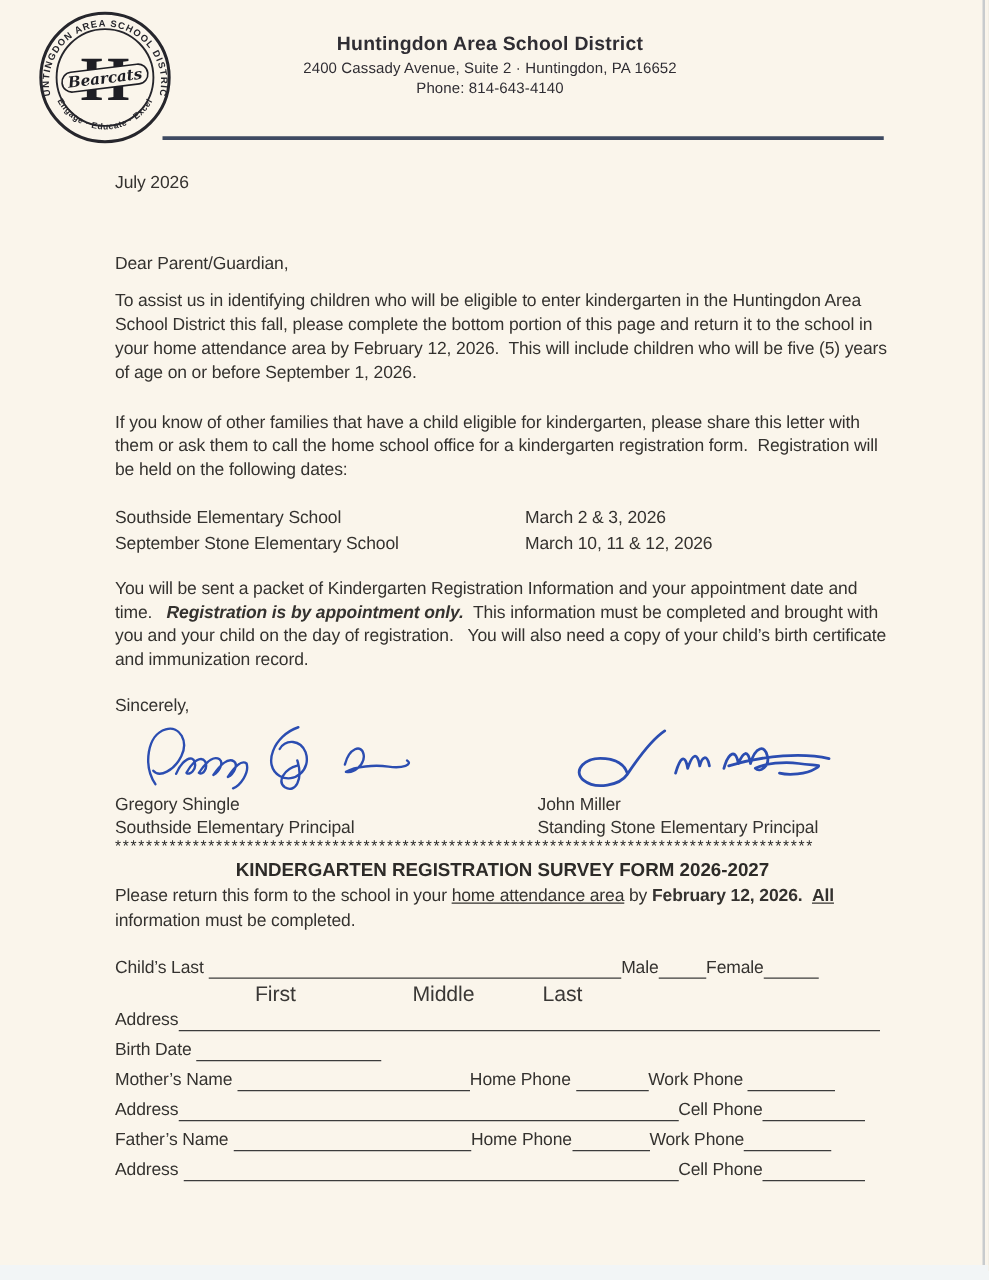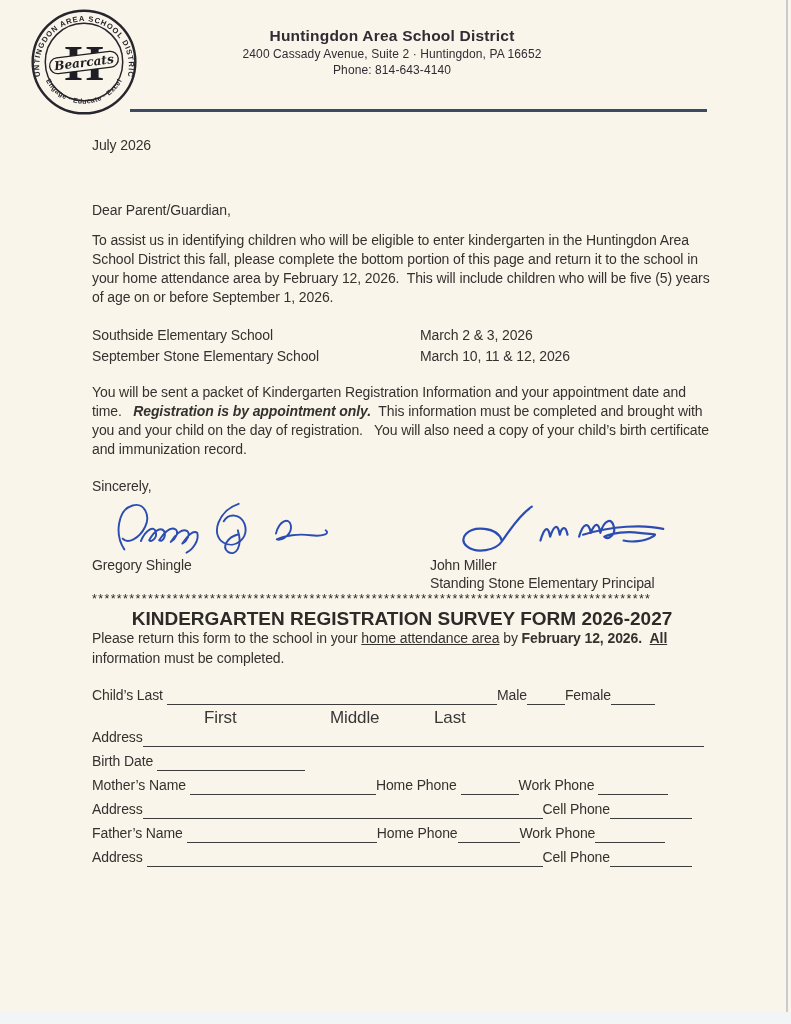--- a/index.html
+++ b/index.html
@@ -43,21 +43,21 @@
   .sig-col-right{flex:1;}
   .sig-img{height:58px;}
   .sig-img svg{height:58px;}
   .sig-col-right .sig-img{margin-left:8px;}
   .sig-name{line-height:18px;}
   .sig-title{line-height:18px;}
 
   .asterisks{margin-top:1px;white-space:nowrap;overflow:hidden;font-size:12.5px;letter-spacing:1.35px;color:#272727;line-height:13px;}
 
   
-  .survey-heading{margin-top:3px;text-align:center;font-weight:bold;font-size:19px;line-height:20px;letter-spacing:0;color:#2d2b28;}
+  .survey-heading{margin-top:3px;text-align:center;font-weight:bold;font-size:15px;line-height:20px;letter-spacing:0;color:#2d2b28;}
   .survey-intro{white-space:pre-wrap;margin:0;line-height:19.5px;}
   .u{text-decoration:underline;}
   .b{font-weight:bold;}
   .bu{font-weight:bold;text-decoration:underline;}
 
   .form{margin-top:13px;}
   .frow{display:flex;align-items:flex-end;height:24px;}
   .frow span{white-space:pre;}
   .blank{border-bottom:1.3px solid #3c3c3c;height:1px;flex:none;}
   .grow{flex:1;}
@@ -100,20 +100,21 @@
     <div class="ht-title">Huntingdon Area School District</div>
     <div class="ht-line">2400 Cassady Avenue, Suite 2 · Huntingdon, PA 16652</div>
     <div class="ht-line">Phone: 814-643-4140</div>
   </div>
   <div class="header-rule"></div>
 
   <div class="content">
     <p class="para date">July 2026</p>
     <p class="para greeting">Dear Parent/Guardian,</p>
     <p class="para p1">To assist us in identifying children who will be eligible to enter kindergarten in the Huntingdon Area School District this fall, please complete the bottom portion of this page and return it to the school in your home attendance area by February 12, 2026.  This will include children who will be five (5) years of age on or before September 1, 2026.</p>
+    <p class="para p2">If you know of other families that have a child eligible for kindergarten, please share this letter with them or ask them to call the home school office for a kindergarten registration form.  Registration will be held on the following dates:</p>
 
     <div class="dates">
       <div class="dates-row">
         <div class="dates-school">Southside Elementary School</div>
         <div>March 2 &amp; 3, 2026</div>
       </div>
       <div class="dates-row">
         <div class="dates-school">September Stone Elementary School</div>
         <div>March 10, 11 &amp; 12, 2026</div>
       </div>
@@ -128,20 +129,21 @@
         <div class="sig-img">
           <svg viewBox="0 0 300 70" width="290" height="58">
             <path class="sig-stroke" d="M14,62 C2,44 6,14 24,9 C38,5 46,21 39,35 C32,49 18,56 12,49"></path>
             <path class="sig-stroke" d="M34,52 C40,38 50,33 52,41 C54,48 47,54 44,51 C50,40 58,34 62,40 C65,46 60,54 56,51 C62,42 70,34 76,38 C80,41 76,50 70,53 C76,44 84,36 90,40 C94,43 90,52 84,55 C90,46 97,38 102,42 C105,51 96,63 89,66"></path>
             <path class="sig-stroke" d="M152,7 C128,15 117,44 134,54 C148,62 165,48 159,31 C154,19 140,18 134,28"></path>
             <path class="sig-stroke" d="M151,39 C157,58 149,71 139,65 C131,59 139,47 151,44"></path>
             <path class="sig-stroke" d="M197,43 C201,27 213,23 215,33 C217,43 205,52 198,50 C207,45 225,43 239,45 C253,47 263,43 257,39"></path>
           </svg>
         </div>
         <div class="sig-name">Gregory Shingle</div>
+        <div class="sig-title">Southside Elementary Principal</div>
       </div>
       <div class="sig-col-right">
         <div class="sig-img">
           <svg viewBox="0 0 240 60" width="232" height="56">
             <path class="sig-stroke" d="M97,9 C85,17 74,33 66,45 C60,54 40,58 30,50 C20,42 31,30 48,32 C58,33 64,38 66,44"></path>
             <path class="sig-stroke" d="M106,44 C110,30 114,28 116,40 C120,28 124,26 126,38 C128,30 132,28 134,38"></path>
             <path class="sig-stroke" d="M146,40 C150,26 156,24 158,36 C162,26 166,24 168,36 C172,22 180,20 182,30 C184,38 176,44 172,40 C180,36 196,34 208,36 C220,38 229,36 222,40 C214,45 200,46 192,44"></path>
             <path class="sig-stroke" d="M150,38 C180,29 212,27 233,32"></path>
           </svg>
         </div>

